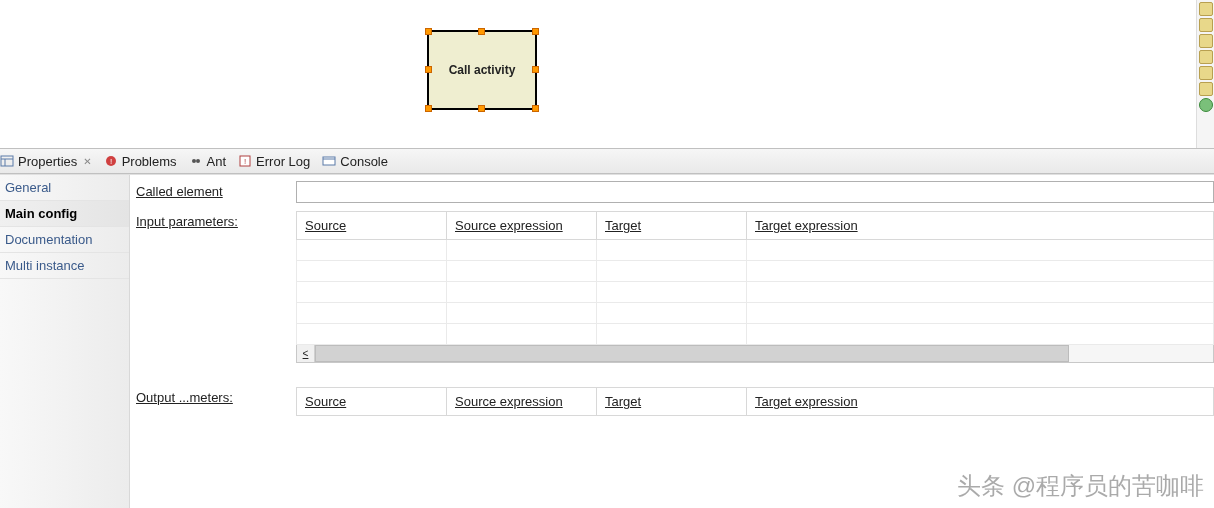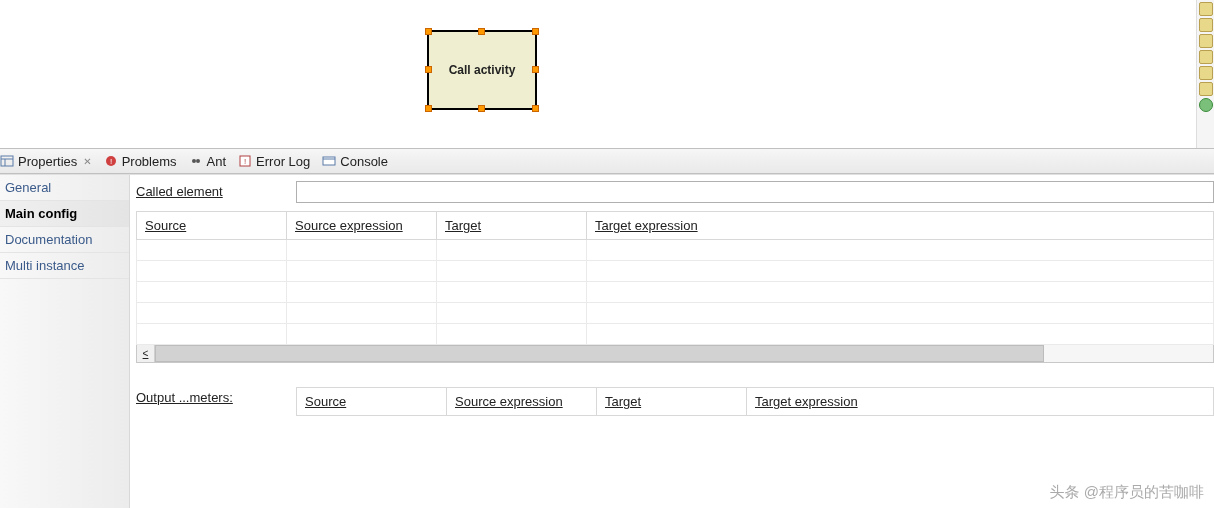--- a/index.html
+++ b/index.html
@@ -201,21 +201,21 @@
   left: 0;
   width: 84%;
   height: 100%;
   background: #d2d2d2;
   border: 1px solid #bcbcbc;
 }
 .watermark {
   position: absolute;
   right: 10px;
   bottom: 6px;
-  font-size: 15px;
+  font-size: 24px;
   color: rgba(100,100,100,0.55);
   font-family: "Microsoft YaHei", sans-serif;
   pointer-events: none;
 }
 </style>
 </head>
 <body>
 
 <div class="canvas-area">
   <div class="activity-node">
@@ -289,20 +289,21 @@
   </div>
 
   <div class="form-area">
 
     <div class="form-row">
       <div class="form-label">Called element</div>
       <input class="text-input" type="text" value="" style="">
     </div>
 
     <div class="form-row">
+      <div class="form-label">Input parameters:</div>
       <div class="table-wrap">
         <table class="data-table">
           <thead>
             <tr>
               <th class="col-source">Source</th>
               <th class="col-sexpr">Source expression</th>
               <th class="col-target">Target</th>
               <th class="col-texpr">Target expression</th>
             </tr>
           </thead>

